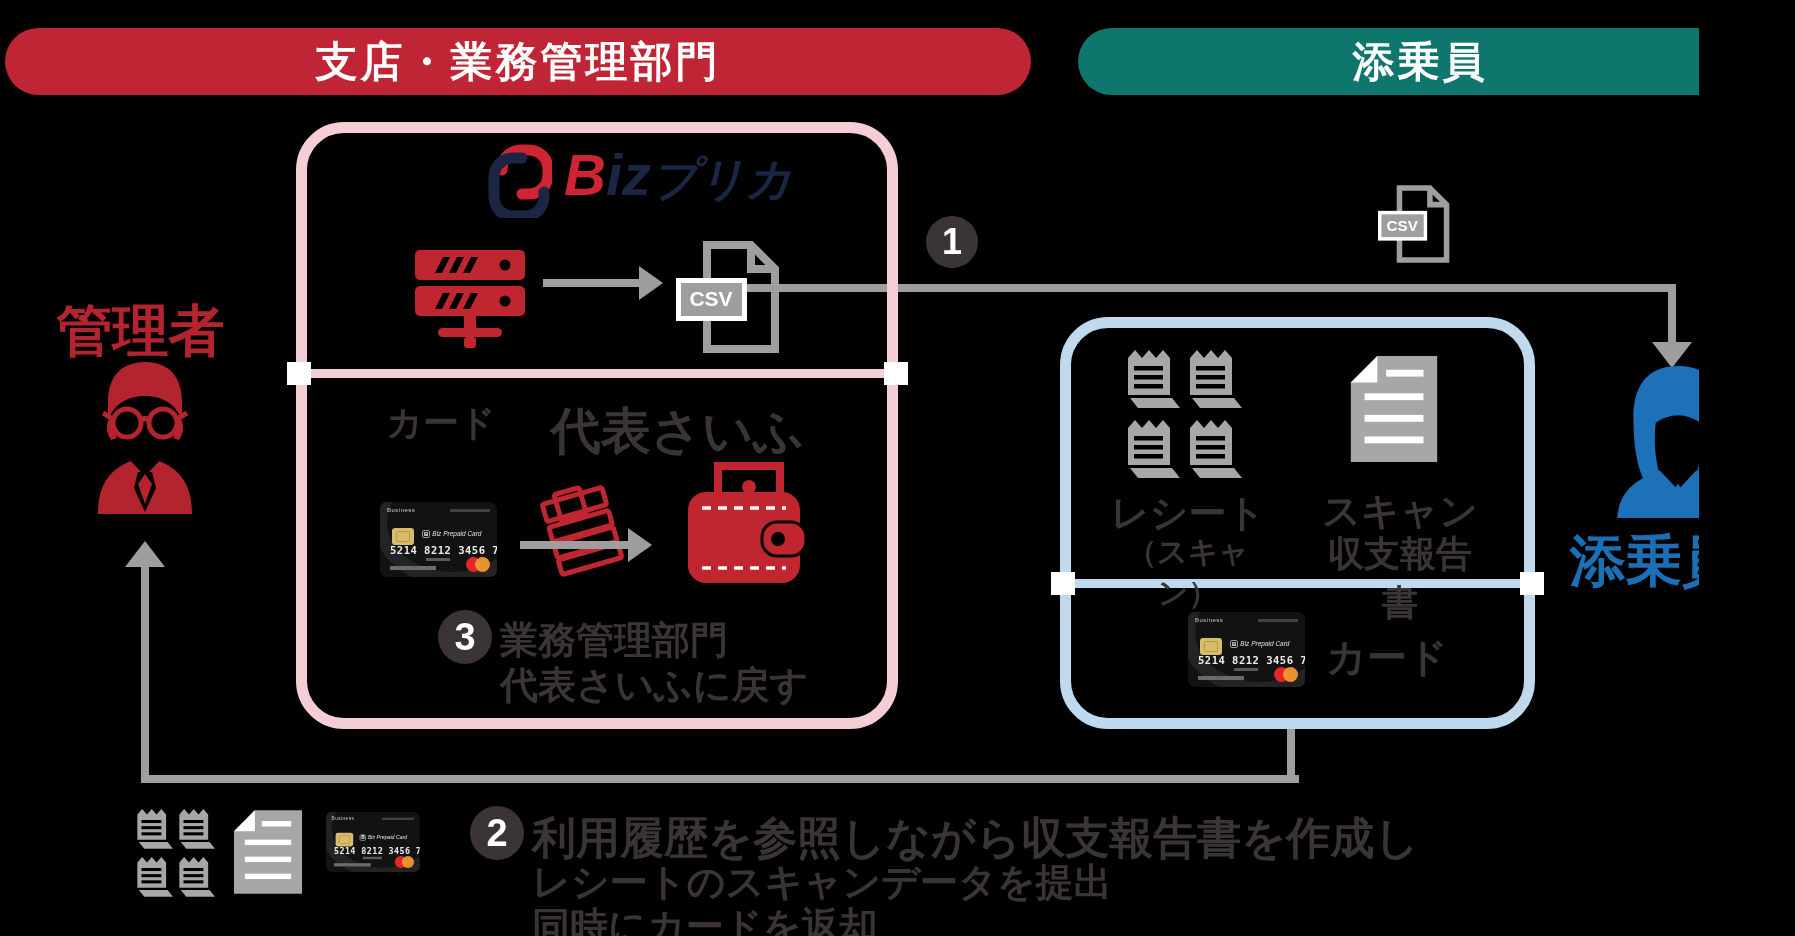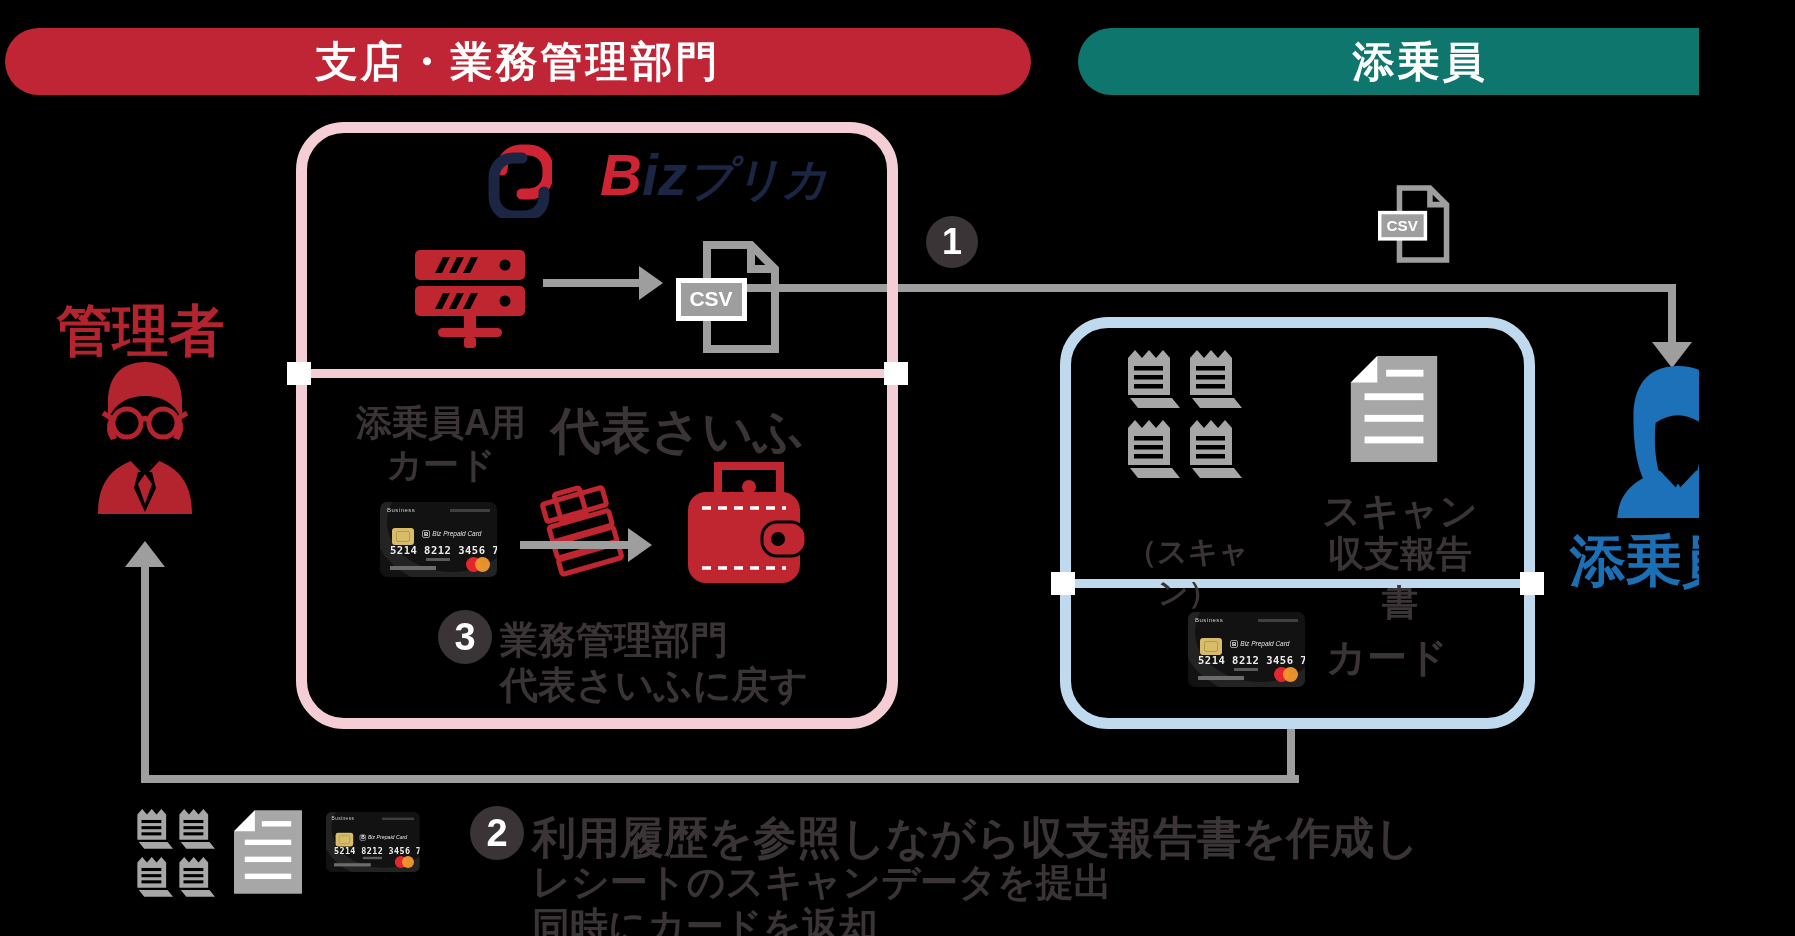--- a/index.html
+++ b/index.html
@@ -69,21 +69,21 @@
   <div class="abs arrow-up" style="left:125px;top:541px;"></div>
 
   <div class="abs banner red" style="left:5px;top:28px;width:1026px;">支店・業務管理部門</div>
   <div class="abs banner blue" style="left:1078px;top:28px;width:684px;">添乗員</div>
 
   <div class="abs roundbox pinkbox" style="left:296px;top:122px;width:602px;height:607px;"></div>
   <div class="abs divider-pink" style="left:307px;top:369px;width:580px;height:9px;"></div>
   <div class="abs notch" style="left:287px;top:362px;width:24px;height:23px;"></div>
   <div class="abs notch" style="left:884px;top:362px;width:24px;height:23px;"></div>
 
-  <div class="abs logo-row" style="left:472px;top:134px;gap:36px;">
+  <div class="abs logo-row" style="left:472px;top:134px;">
     <svg width="80" height="84" viewBox="0 0 80 84">
       <path d="M30 36 C30 24 38 16 50 16 L56 16 C68 16 76 24 76 36 L76 40 C76 52 68 60 56 60 L50 60" fill="none" stroke="#cf2434" stroke-width="11" stroke-linecap="round"></path>
       <path d="M50 24 L42 24 C30 24 22 32 22 44 L22 62 C22 74 30 82 42 82 L52 82 C64 82 72 74 72 62 L72 58" fill="none" stroke="#1b2644" stroke-width="11" stroke-linecap="round"></path>
     </svg>
     <div class="logo-text"><span class="logo-b">B</span><span class="logo-iz">iz</span><span class="logo-suffix">プリカ</span></div>
   </div>
 
   <svg class="abs" style="left:415px;top:250px;" width="110" height="98" viewBox="0 0 110 98">
     <g fill="#bf2630">
       <rect x="0" y="0" width="110" height="30" rx="5"></rect>
@@ -139,21 +139,20 @@
       <path d="M56 61 Q61 56 66 61"></path>
       <path d="M29 59 L19 53"></path>
       <path d="M93 59 L103 53"></path>
     </g>
     <polygon points="45,99 61,116 77,99 71,94 61,104 51,94" fill="#000"></polygon>
     <polygon points="54,112 68,112 72,128 61,152 50,128" fill="#000"></polygon>
     <polygon points="61,114 68,124 61,144 54,124" fill="#b3242f"></polygon>
   </svg>
 
   <div class="abs t-dark center" style="left:330px;top:402px;width:222px;font-size:36px;line-height:1.18;">
-    <div>添乗員A用</div>
     <div>カード</div>
   </div>
 
   <div class="abs card-slot" style="left:380px;top:502px;">
   <div class="cardface">
     <div class="c-brand">Business</div>
     <div class="c-topbar"></div>
     <div class="c-chip"></div>
     <div class="c-prod"><span class="c-bmark">B</span><span>Biz Prepaid Card</span></div>
     <div class="c-num">5214 8212 3456 7890</div>
@@ -234,20 +233,21 @@
 
   <svg class="abs d-ic" style="left:1350px;top:356px;" width="88" height="106" viewBox="0 0 88 108">
       <polygon points="27,0 88,0 88,108 0,108 0,27" fill="#a7a7a7"></polygon>
       <polygon points="27,0 27,27 0,27" fill="#ffffff"></polygon>
       <rect x="36" y="14" width="38" height="7" fill="#ffffff"></rect>
       <rect x="14" y="38" width="60" height="7" fill="#ffffff"></rect>
       <rect x="14" y="60" width="60" height="7" fill="#ffffff"></rect>
       <rect x="14" y="82" width="60" height="7" fill="#ffffff"></rect>
     </svg>
 
+  <div class="abs t-dark center" style="left:1100px;top:488px;width:176px;font-size:38px;">レシート</div>
   <div class="abs t-dark center" style="left:1100px;top:532px;width:176px;font-size:30px;">（スキャン）</div>
   <div class="abs t-dark center" style="left:1312px;top:486px;width:176px;font-size:38px;">スキャン</div>
   <div class="abs t-dark center" style="left:1312px;top:530px;width:176px;font-size:36px;">収支報告書</div>
 
   <div class="abs card-slot" style="left:1188px;top:612px;">
   <div class="cardface">
     <div class="c-brand">Business</div>
     <div class="c-topbar"></div>
     <div class="c-chip"></div>
     <div class="c-prod"><span class="c-bmark">B</span><span>Biz Prepaid Card</span></div>

